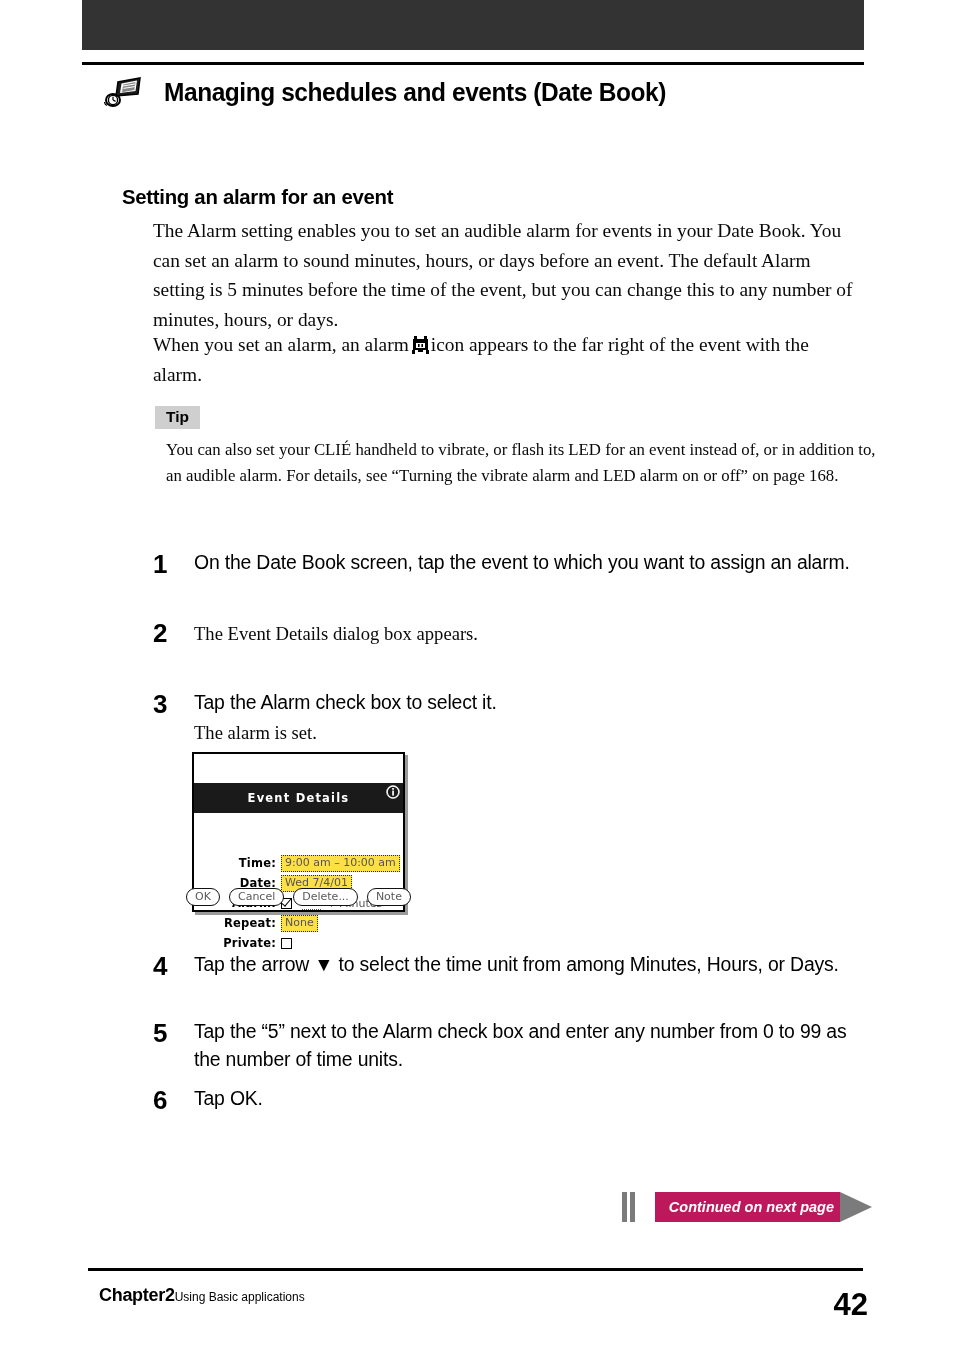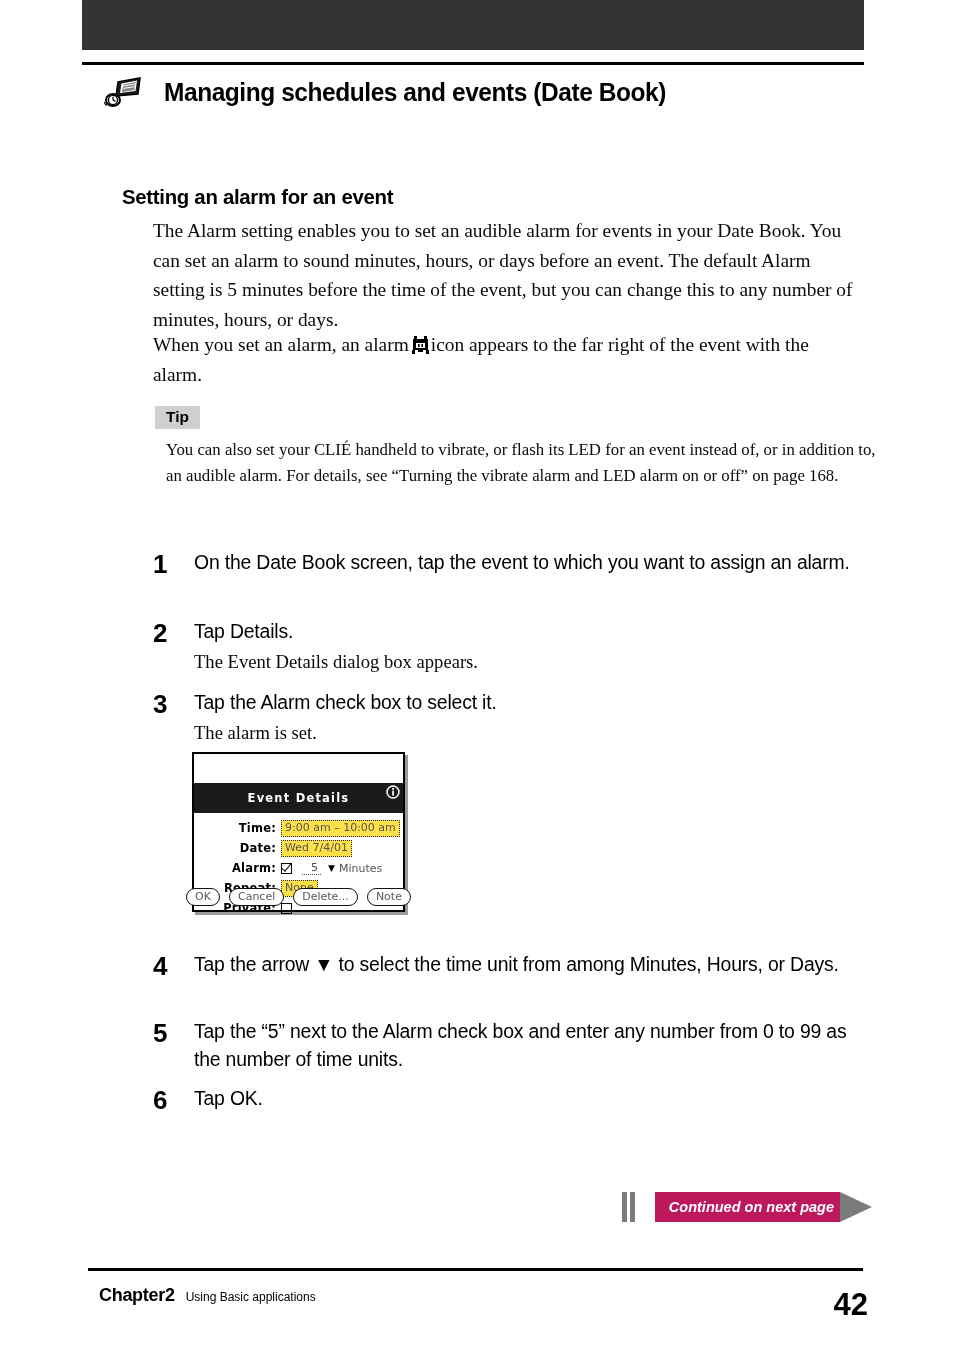--- a/index.html
+++ b/index.html
@@ -180,20 +180,21 @@
     margin-top: 29px;
   }
   .pda-info {
     position: absolute;
     right: 3px;
     top: 1.5px;
     width: 14px; height: 14px;
   }
   .pda-rows {
     padding: 5px 0 0 0;
+    margin-top: 35px;
   }
   .pda-row {
     display: flex;
     align-items: center;
     height: 20px;
     font-size: 11.5px;
   }
   .pda-label {
     width: 82px;
     text-align: right;
@@ -302,21 +303,21 @@
     width: 775px;
     height: 3px;
     background: #000;
   }
   .footer {
     position: absolute;
     left: 99px;
     top: 1285px;
     display: flex;
     align-items: baseline;
-    gap: 11px;
+    gap: 0;
   }
   .footer .chap {
     font-family: "Liberation Sans", sans-serif;
     font-weight: bold;
     font-size: 18px;
     color: #000;
     letter-spacing: -0.3px;
   }
   .footer .sub {
     font-family: "Liberation Sans", sans-serif;
@@ -378,21 +379,20 @@
 <div class="tip-badge">Tip</div>
 <div class="tip-body">You can also set your CLIÉ handheld to vibrate, or flash its LED for an event instead of, or in addition to, an audible alarm. For details, see “Turning the vibrate alarm and LED alarm on or off” on page 168.</div>
 
 <div class="step" id="step1">
   <div class="num">1</div>
   <div class="stext">On the Date Book screen, tap the event to which you want to assign an alarm.</div>
 </div>
 
 <div class="step" id="step2">
   <div class="num">2</div>
-  <div class="stext">Tap Details.</div>
   <div class="sub">The Event Details dialog box appears.</div>
 </div>
 
 <div class="step" id="step3">
   <div class="num">3</div>
   <div class="stext">Tap the Alarm check box to select it.</div>
   <div class="sub">The alarm is set.</div>
 </div>
 
 <div class="pda">

